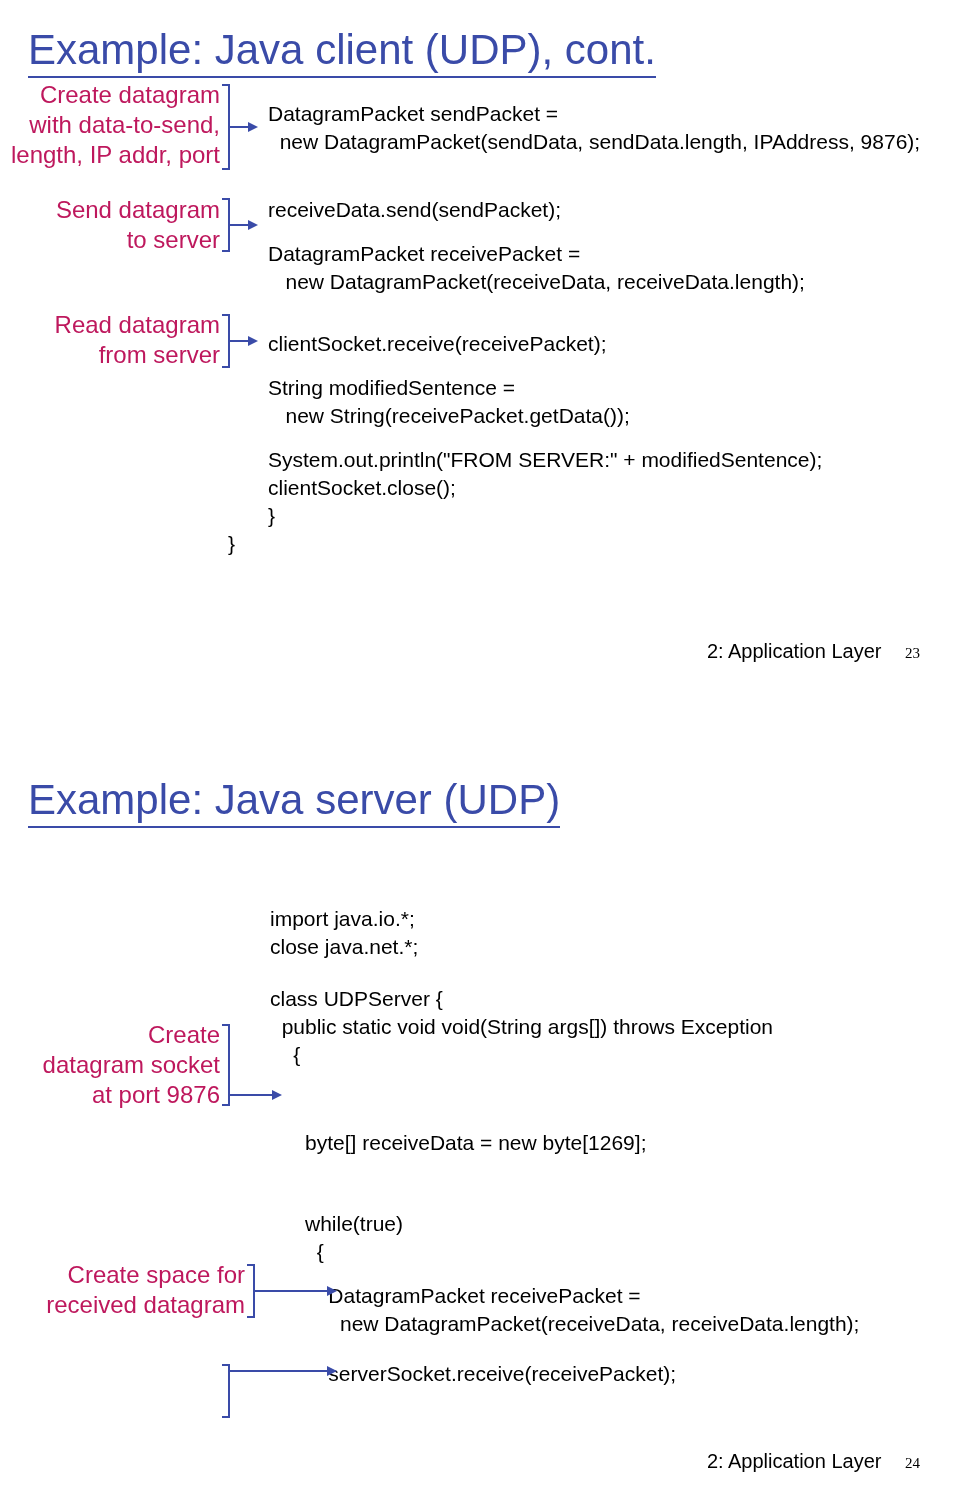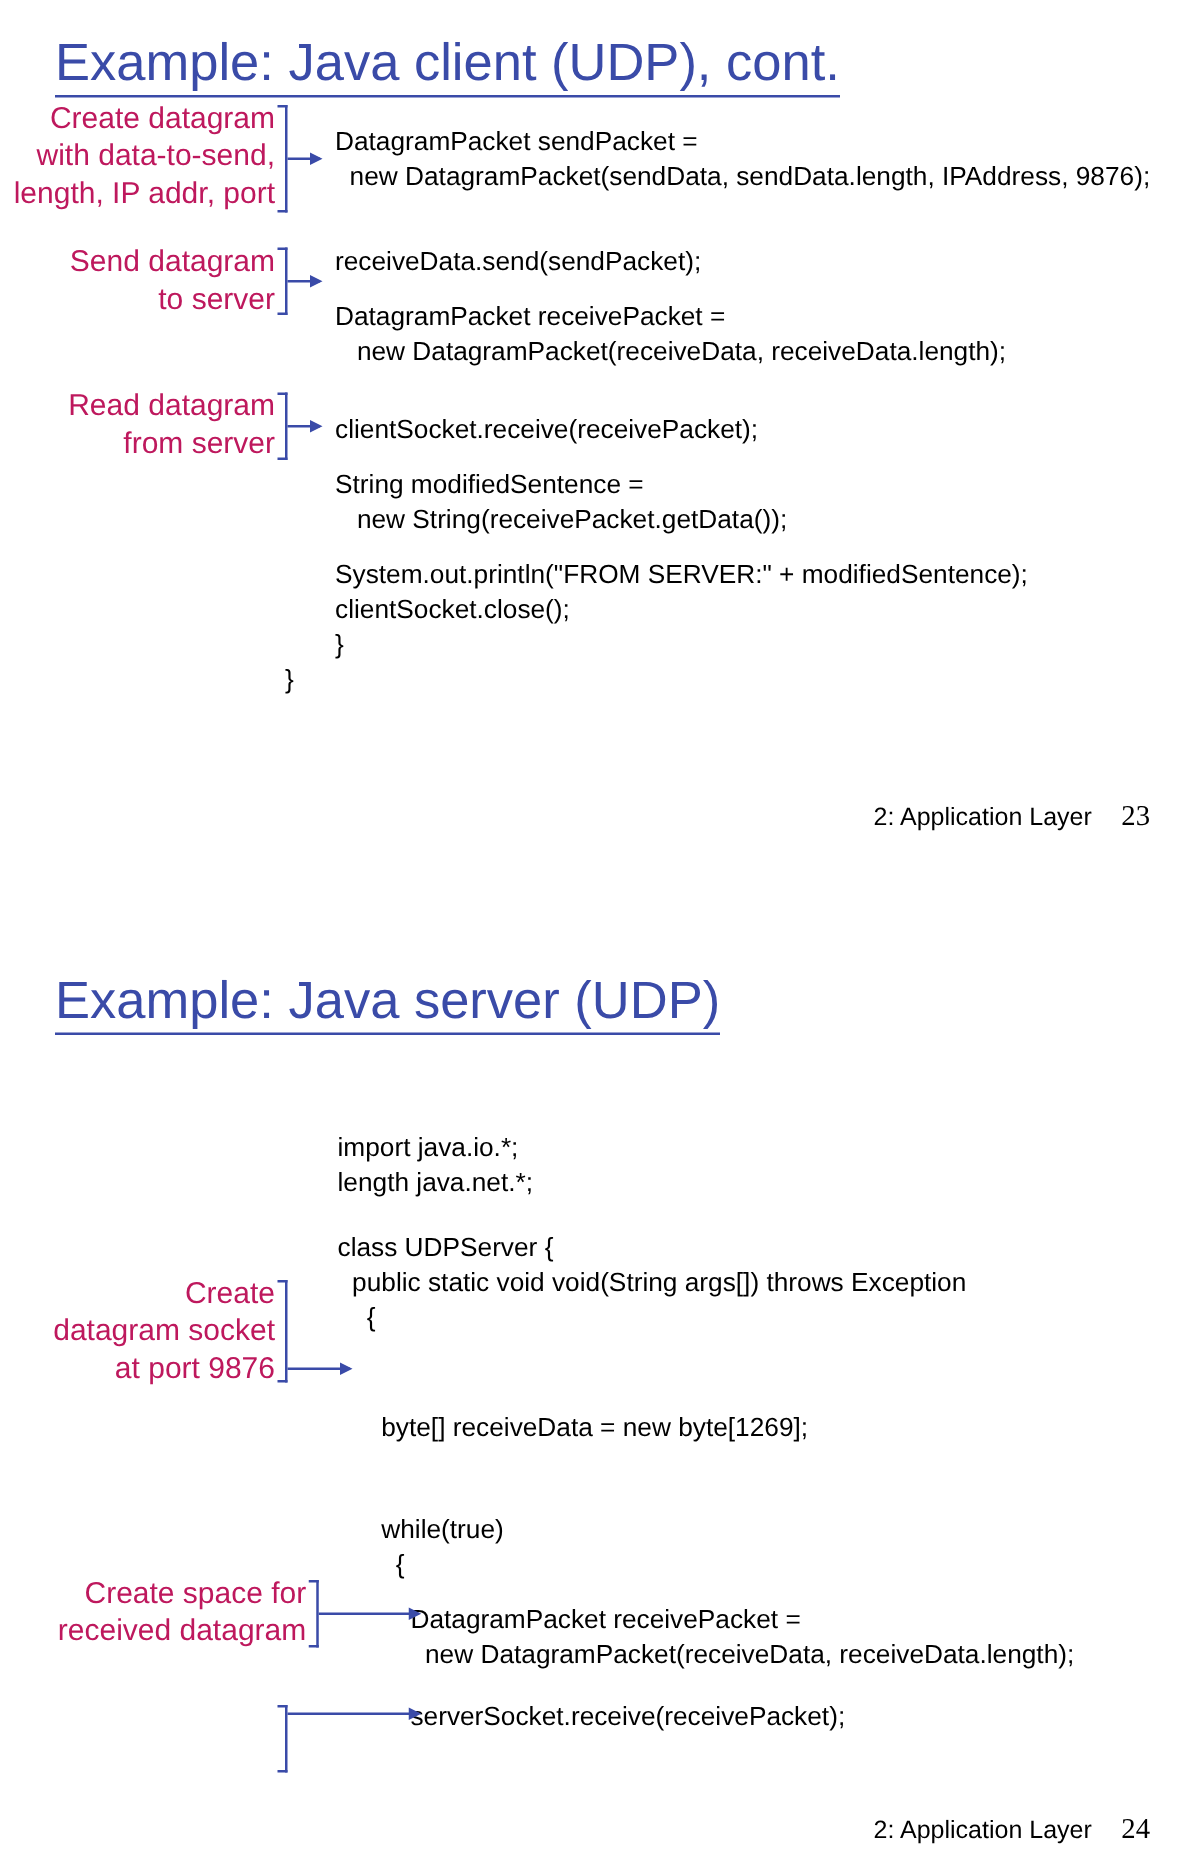--- a/index.html
+++ b/index.html
@@ -17,21 +17,21 @@
   }
   .slide1 { height: 750px; }
   .slide2 { height: 746px; }
   .title {
     font-family: "Comic Sans MS", "Trebuchet MS", sans-serif;
     font-size: 42px;
     color: #3a4ba8;
     border-bottom: 2px solid #3a4ba8;
     display: inline-block;
     padding-bottom: 2px;
-    margin: 6px 0 18px 24px;
+    margin: 6px 0 18px 8px;
   }
   .anno {
     position: absolute;
     font-family: "Comic Sans MS", cursive, sans-serif;
     color: #be185d;
     font-size: 24px;
     text-align: right;
     line-height: 1.25;
   }
   .code {
@@ -42,21 +42,21 @@
     line-height: 1.35;
     white-space: pre;
   }
   .footer {
     position: absolute;
     right: 40px;
     font-family: "Comic Sans MS", cursive, sans-serif;
     color: #000;
     font-size: 20px;
   }
-  .footer .pg { margin-left: 18px; font-family: "Times New Roman", serif; font-size: 23px; }
+  .footer .pg { margin-left: 18px; font-family: "Times New Roman", serif; font-size: 15px; }
   .arrow-h {
     position: absolute;
     height: 2px;
     background: #3a4ba8;
   }
   .arrow-h::after {
     content: "";
     position: absolute;
     right: -2px;
     top: -4px;
@@ -116,21 +116,21 @@
     <span>2: Application Layer</span>
     <span class="pg">23</span>
   </div>
 </div>
 
 <div class="slide slide2">
   <div class="title">Example: Java server (UDP)</div>
 
   
   <div class="code" style="top:155px; left:270px;">import java.io.*;</div>
-  <div class="code" style="top:183px; left:270px;">length java.net.*;</div>
+  <div class="code" style="top:183px; left:270px;">close java.net.*;</div>
 
   <div class="code" style="top:235px; left:270px;">class UDPServer {</div>
   <div class="code" style="top:263px; left:270px;">  public static void void(String args[]) throws Exception</div>
   <div class="code" style="top:291px; left:270px;">    {</div>
 
 
   <div class="code" style="top:379px; left:270px;">      byte[] receiveData = new byte[1269];</div>
 
   <div class="code" style="top:460px; left:270px;">      while(true)</div>
   <div class="code" style="top:488px; left:270px;">        {</div>

